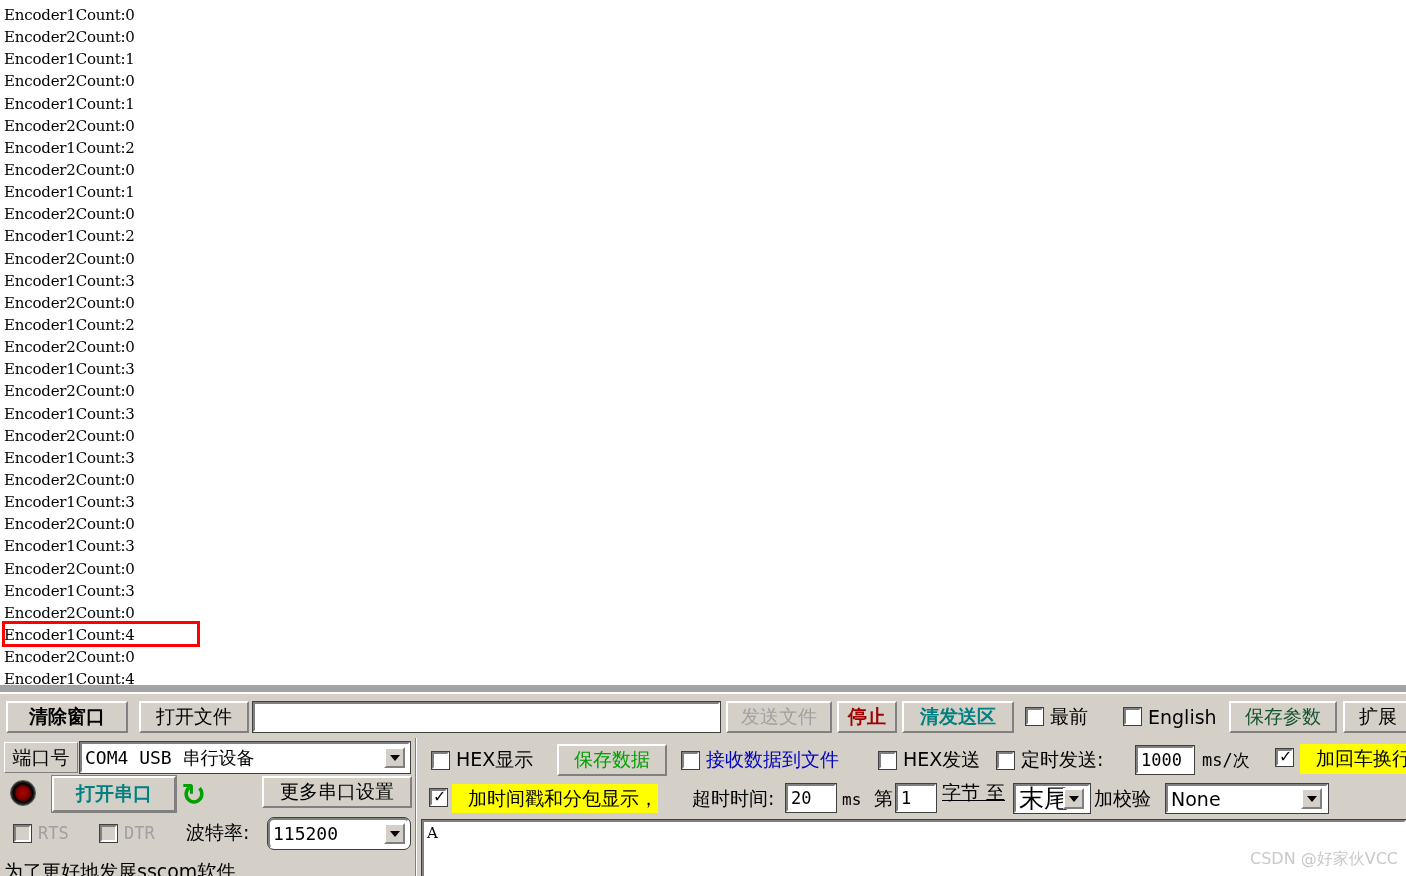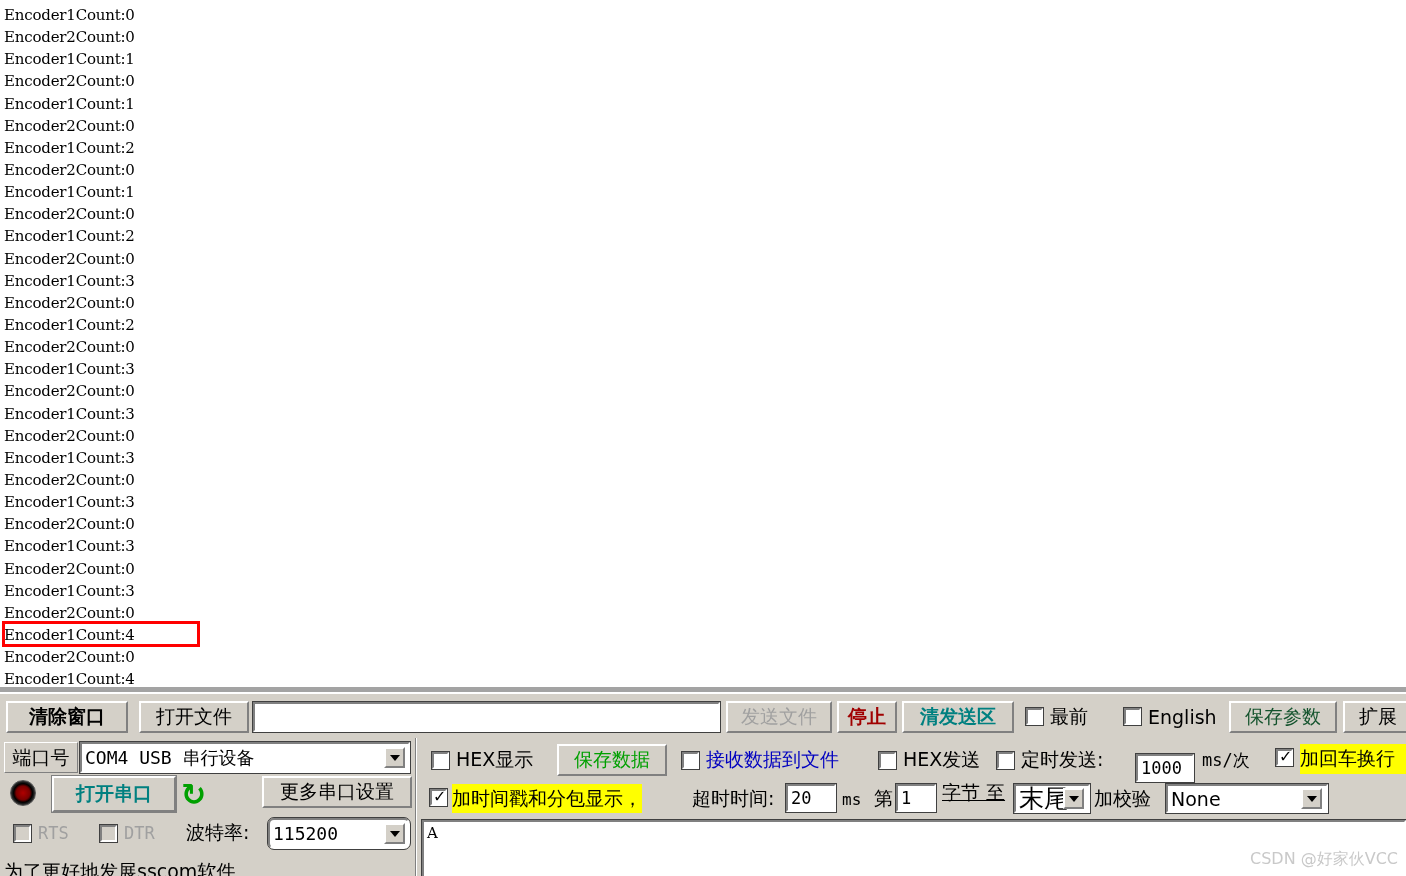--- a/index.html
+++ b/index.html
@@ -16,21 +16,21 @@
     background: #ffffff;
   }
 
   
   #receive-area {
     position: absolute;
     left: 0; top: 0;
     width: 1406px; height: 692px;
     background: #ffffff;
     overflow: hidden;
-    border-bottom: 5px solid #a3a3a3;
+    border-bottom: 7px solid #a3a3a3;
   }
   #receive-lines {
     position: absolute;
     left: 4px; top: 4px;
     font-family: "DejaVu Serif", "Liberation Serif", serif;
     font-size: 15px;
     line-height: 22.15px;
     color: #000000;
     white-space: pre;
     letter-spacing: -0.2px;
@@ -137,21 +137,21 @@
     border-right: 2px solid #808080;
     border-bottom: 2px solid #808080;
     display: flex; align-items: center; justify-content: center;
   }
   .arrowbtn .caret {
     width: 0; height: 0;
     border-left: 5px solid transparent;
     border-right: 5px solid transparent;
     border-top: 6px solid #000000;
   }
-  .hl-yellow { background: #ffff00; }
+  .hl-yellow { background: #ffff00; padding-left: 16px; }
   .sep {
     position: absolute;
     width: 2px;
     background: #808080;
     border-right: 1px solid #ffffff;
   }
 
   #watermark {
     position: absolute;
     right: 8px; bottom: 6px;
@@ -279,21 +279,21 @@
 
     <div class="cbox" style="left:682px; top:58px;"></div>
     <div class="label" style="left:706px; top:52px; height:28px; color:#0000c0;">接收数据到文件</div>
 
     <div class="cbox" style="left:879px; top:58px;"></div>
     <div class="label" style="left:903px; top:52px; height:28px;">HEX发送</div>
 
     <div class="cbox" style="left:997px; top:58px;"></div>
     <div class="label" style="left:1021px; top:52px; height:28px;">定时发送:</div>
 
-    <div class="field" style="left:1136px; top:60px; width:58px; height:28px;">
+    <div class="field" style="left:1136px; top:52px; width:58px; height:28px;">
       <span>1000</span>
     </div>
 
     <div class="label" style="left:1202px; top:52px; height:28px; font-family:'DejaVu Sans Mono', monospace; font-size:17px;">ms/次</div>
 
     <div class="cbox" style="left:1276px; top:55px;">
       <span class="tick">✓</span>
     </div>
     <div class="label hl-yellow" style="left:1300px; top:50px; height:30px; width:106px; overflow:hidden;">加回车换行</div>
 

